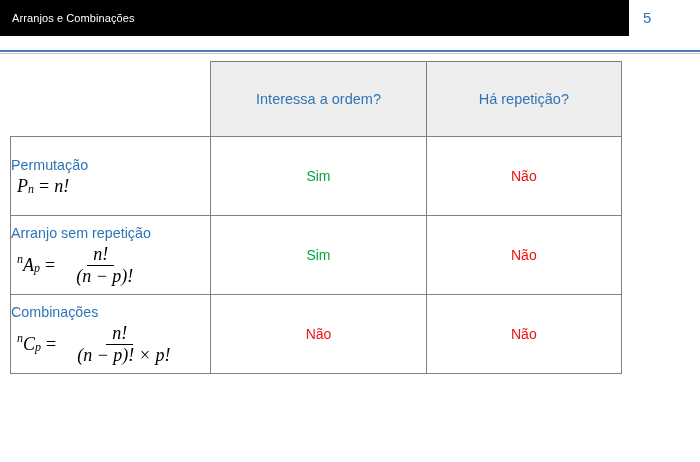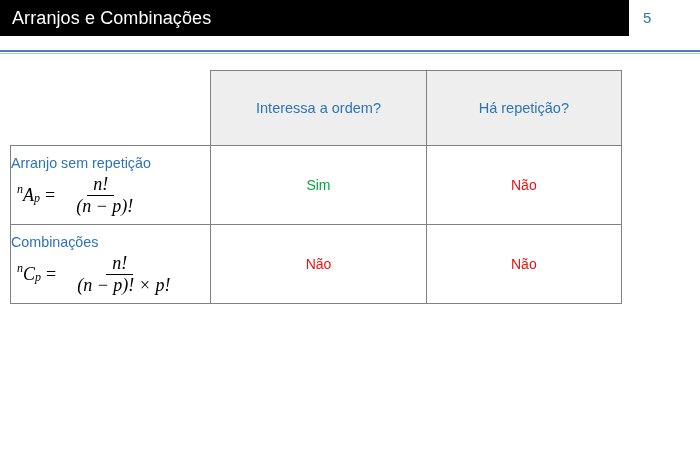--- a/index.html
+++ b/index.html
@@ -21,21 +21,21 @@
     left: 0;
     top: 0;
     width: 629px;
     height: 36px;
     background: #000000;
     display: flex;
     align-items: center;
   }
   .slide-title {
     color: #ffffff;
-    font-size: 18px;
+    font-size: 11px;
     padding-left: 12px;
     letter-spacing: 0.1px;
   }
   .slide-number {
     position: absolute;
     left: 643px;
     top: 9px;
     color: #2e74b5;
     font-size: 15px;
   }
@@ -53,21 +53,21 @@
     top: 53px;
     width: 700px;
     height: 1px;
     background: #b8cce4;
   }
 
   
   .table-wrap {
     position: absolute;
     left: 10px;
-    top: 70px;
+    top: 61px;
     width: 612px;
   }
   table.matrix {
     border-collapse: collapse;
     table-layout: fixed;
     width: 612px;
   }
   table.matrix td, table.matrix th {
     border: 1px solid #808080;
     padding: 0;
@@ -186,20 +186,33 @@
     </colgroup>
     <thead>
       <tr>
         <td class="corner"></td>
         <td class="hdr">Interessa a ordem?</td>
         <td class="hdr">Há repetição?</td>
       </tr>
     </thead>
     <tbody>
 
+      <tr>
+        <td class="label">
+          <span class="lbl-name">Permutação</span>
+          <span class="formula">
+            <span class="sym">P</span>
+              <span class="sub">n</span>
+            <span class="eq">=</span>
+            <span class="sym">n!</span>
+          </span>
+        </td>
+        <td class="answer yes">Sim</td>
+        <td class="answer no">Não</td>
+      </tr>
 
 
       <tr>
         <td class="label">
           <span class="lbl-name">Arranjo sem repetição</span>
           <span class="formula">
             <span class="presup">n</span>
               <span class="sym">A</span>
               <span class="sub">p</span>
             <span class="eq">=</span>

